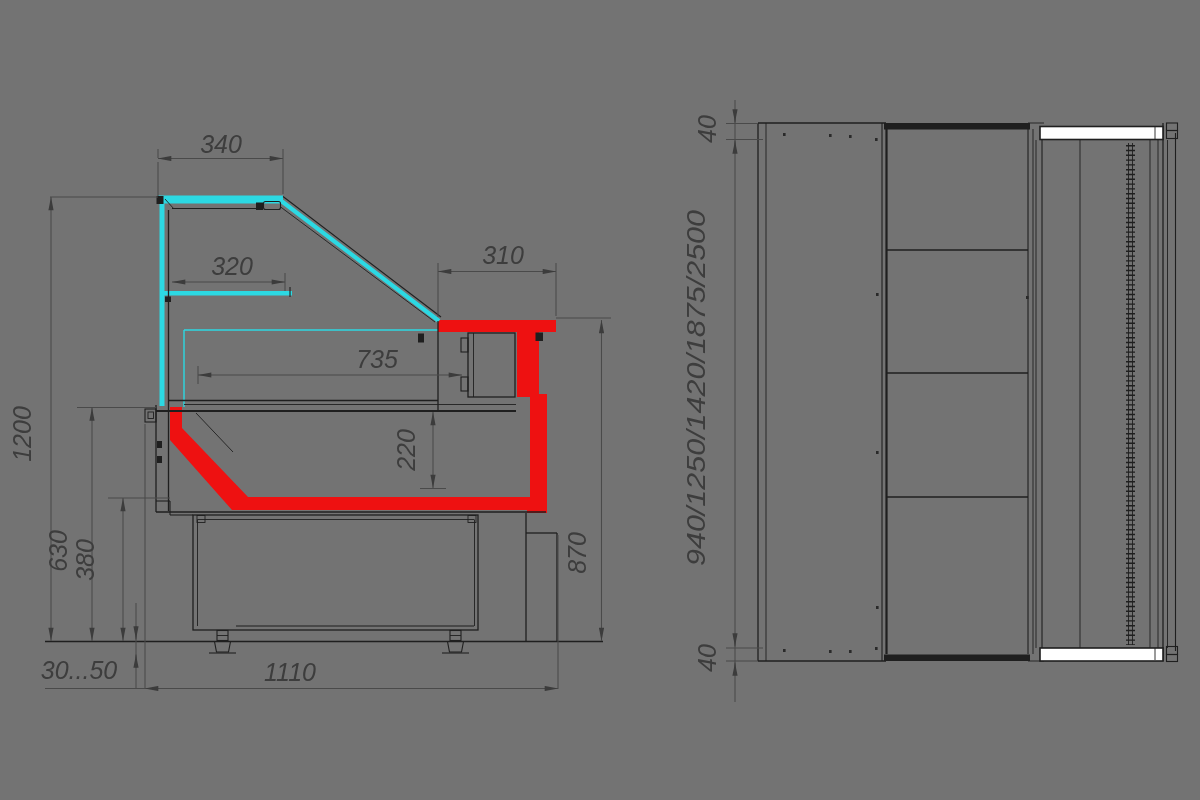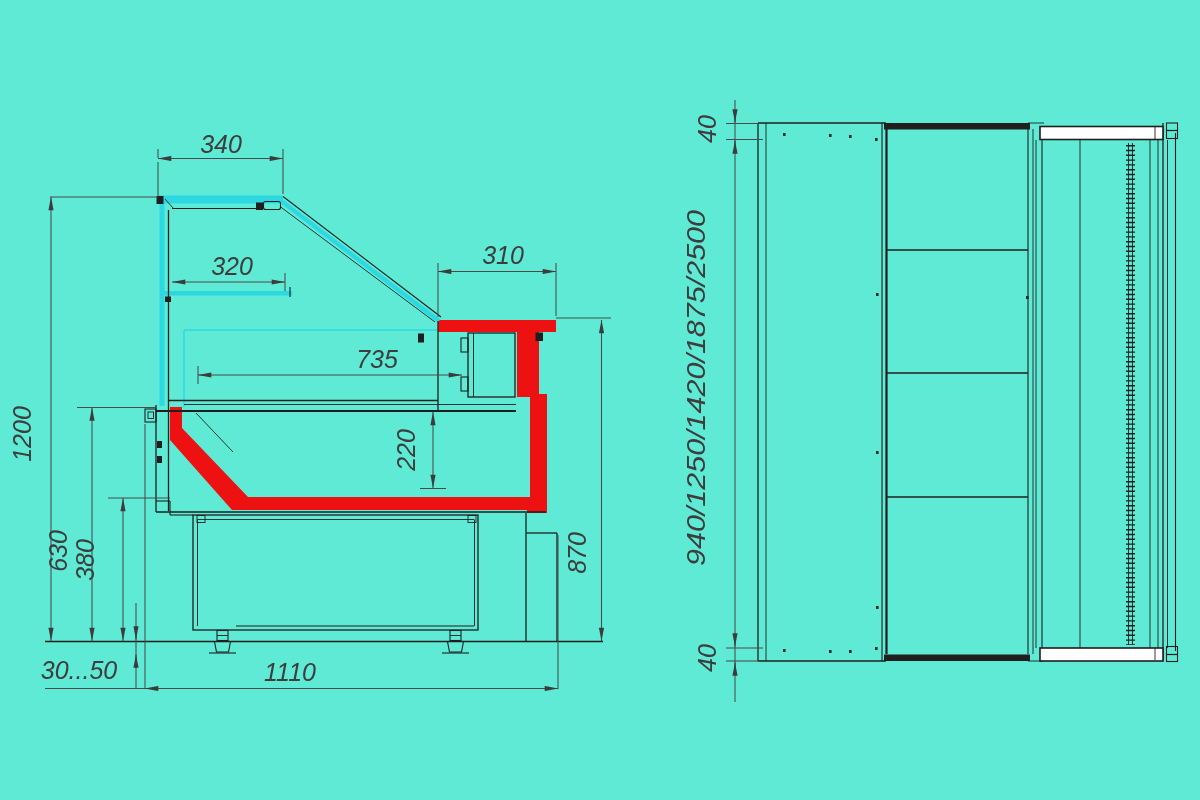--- a/index.html
+++ b/index.html
@@ -1,16 +1,16 @@
 <!DOCTYPE html>
 <html style="--ink: #1f1f1f; --dim: #4a4a4a; --txt: #3d3d3d; --cyan: #2cd9e3; --red: #ee1111;"><head>
 <meta charset="utf-8">
 <style>
   html,body{margin:0;padding:0;background:#ffffff;}
-  #canvas{position:relative;width:1200px;height:800px;background:#5eead4;overflow:hidden;}
+  #canvas{position:relative;width:1200px;height:800px;background:#737373;overflow:hidden;}
   svg{display:block;}
   .s  {stroke:var(--ink);fill:none;stroke-width:1.3;}
   .s0 {stroke:var(--ink);fill:none;stroke-width:0.9;}
   .s1 {stroke:var(--ink);fill:none;stroke-width:1.1;}
   .s2 {stroke:var(--ink);fill:none;stroke-width:2.2;}
   .fk {fill:var(--ink);stroke:none;}
   .cy {stroke:var(--cyan);fill:none;}
   .cyf{fill:var(--cyan);stroke:none;}
   .rf {fill:var(--red);stroke:none;}
   .d  {stroke:var(--dim);fill:none;stroke-width:1.05;}

